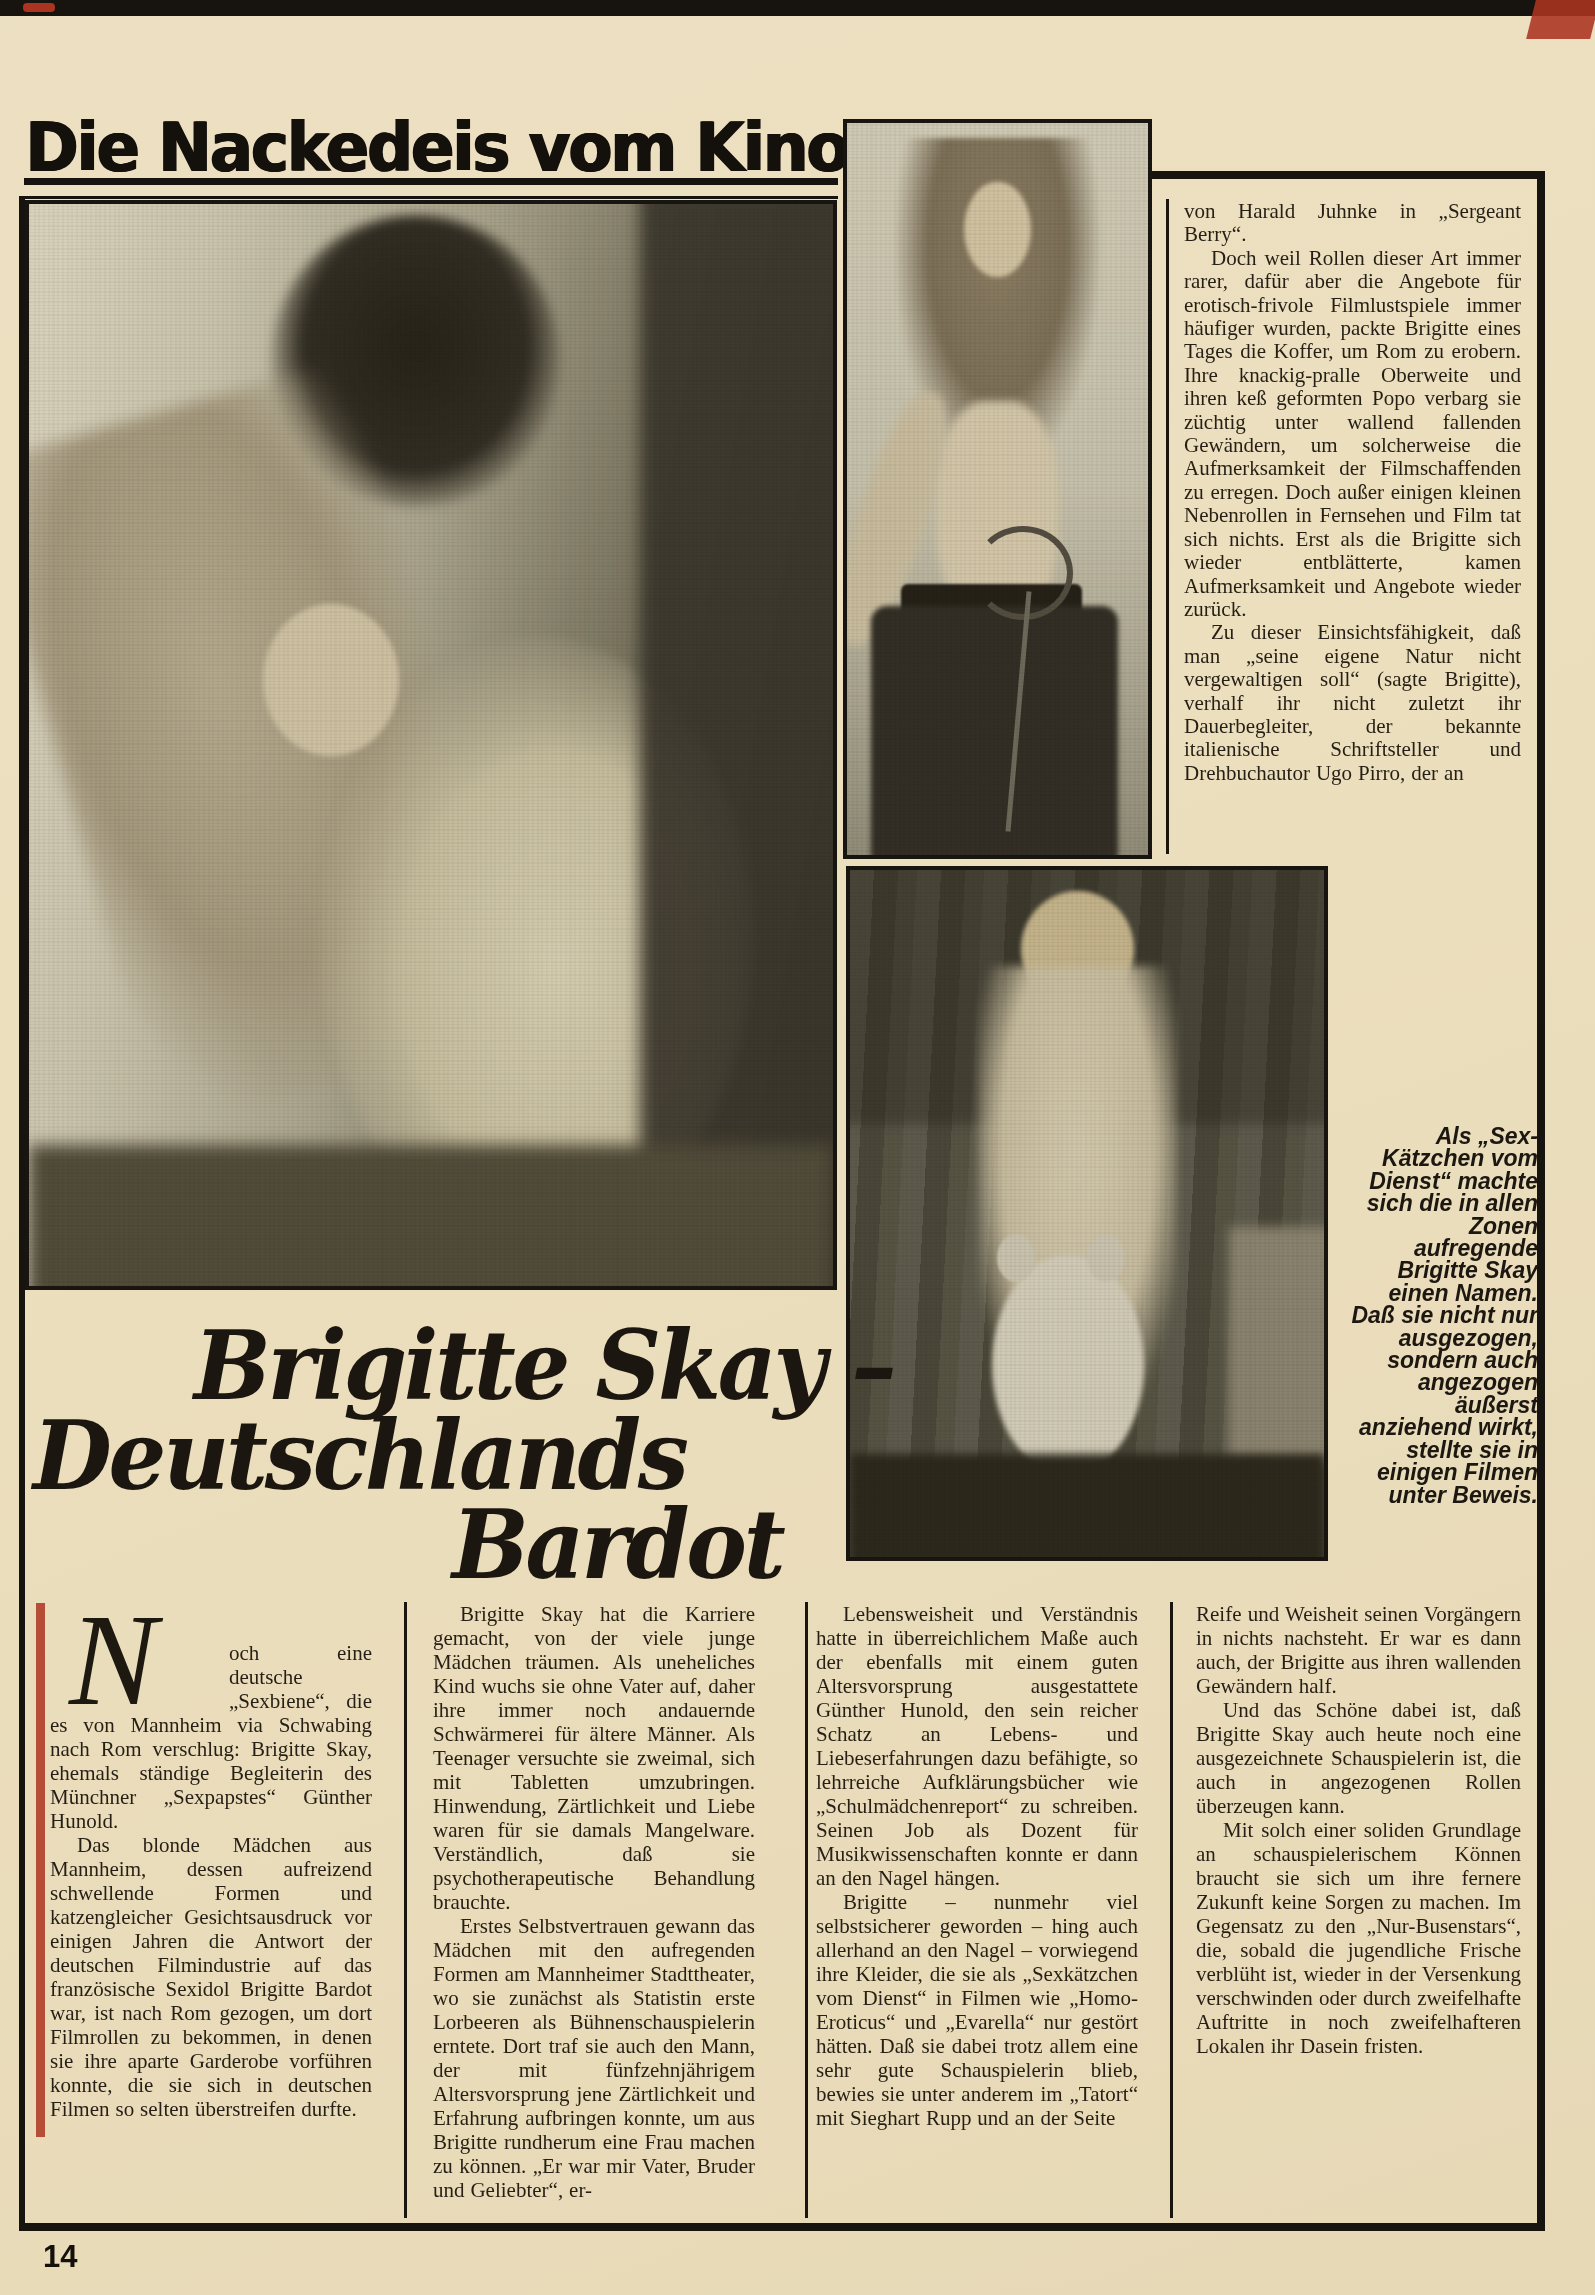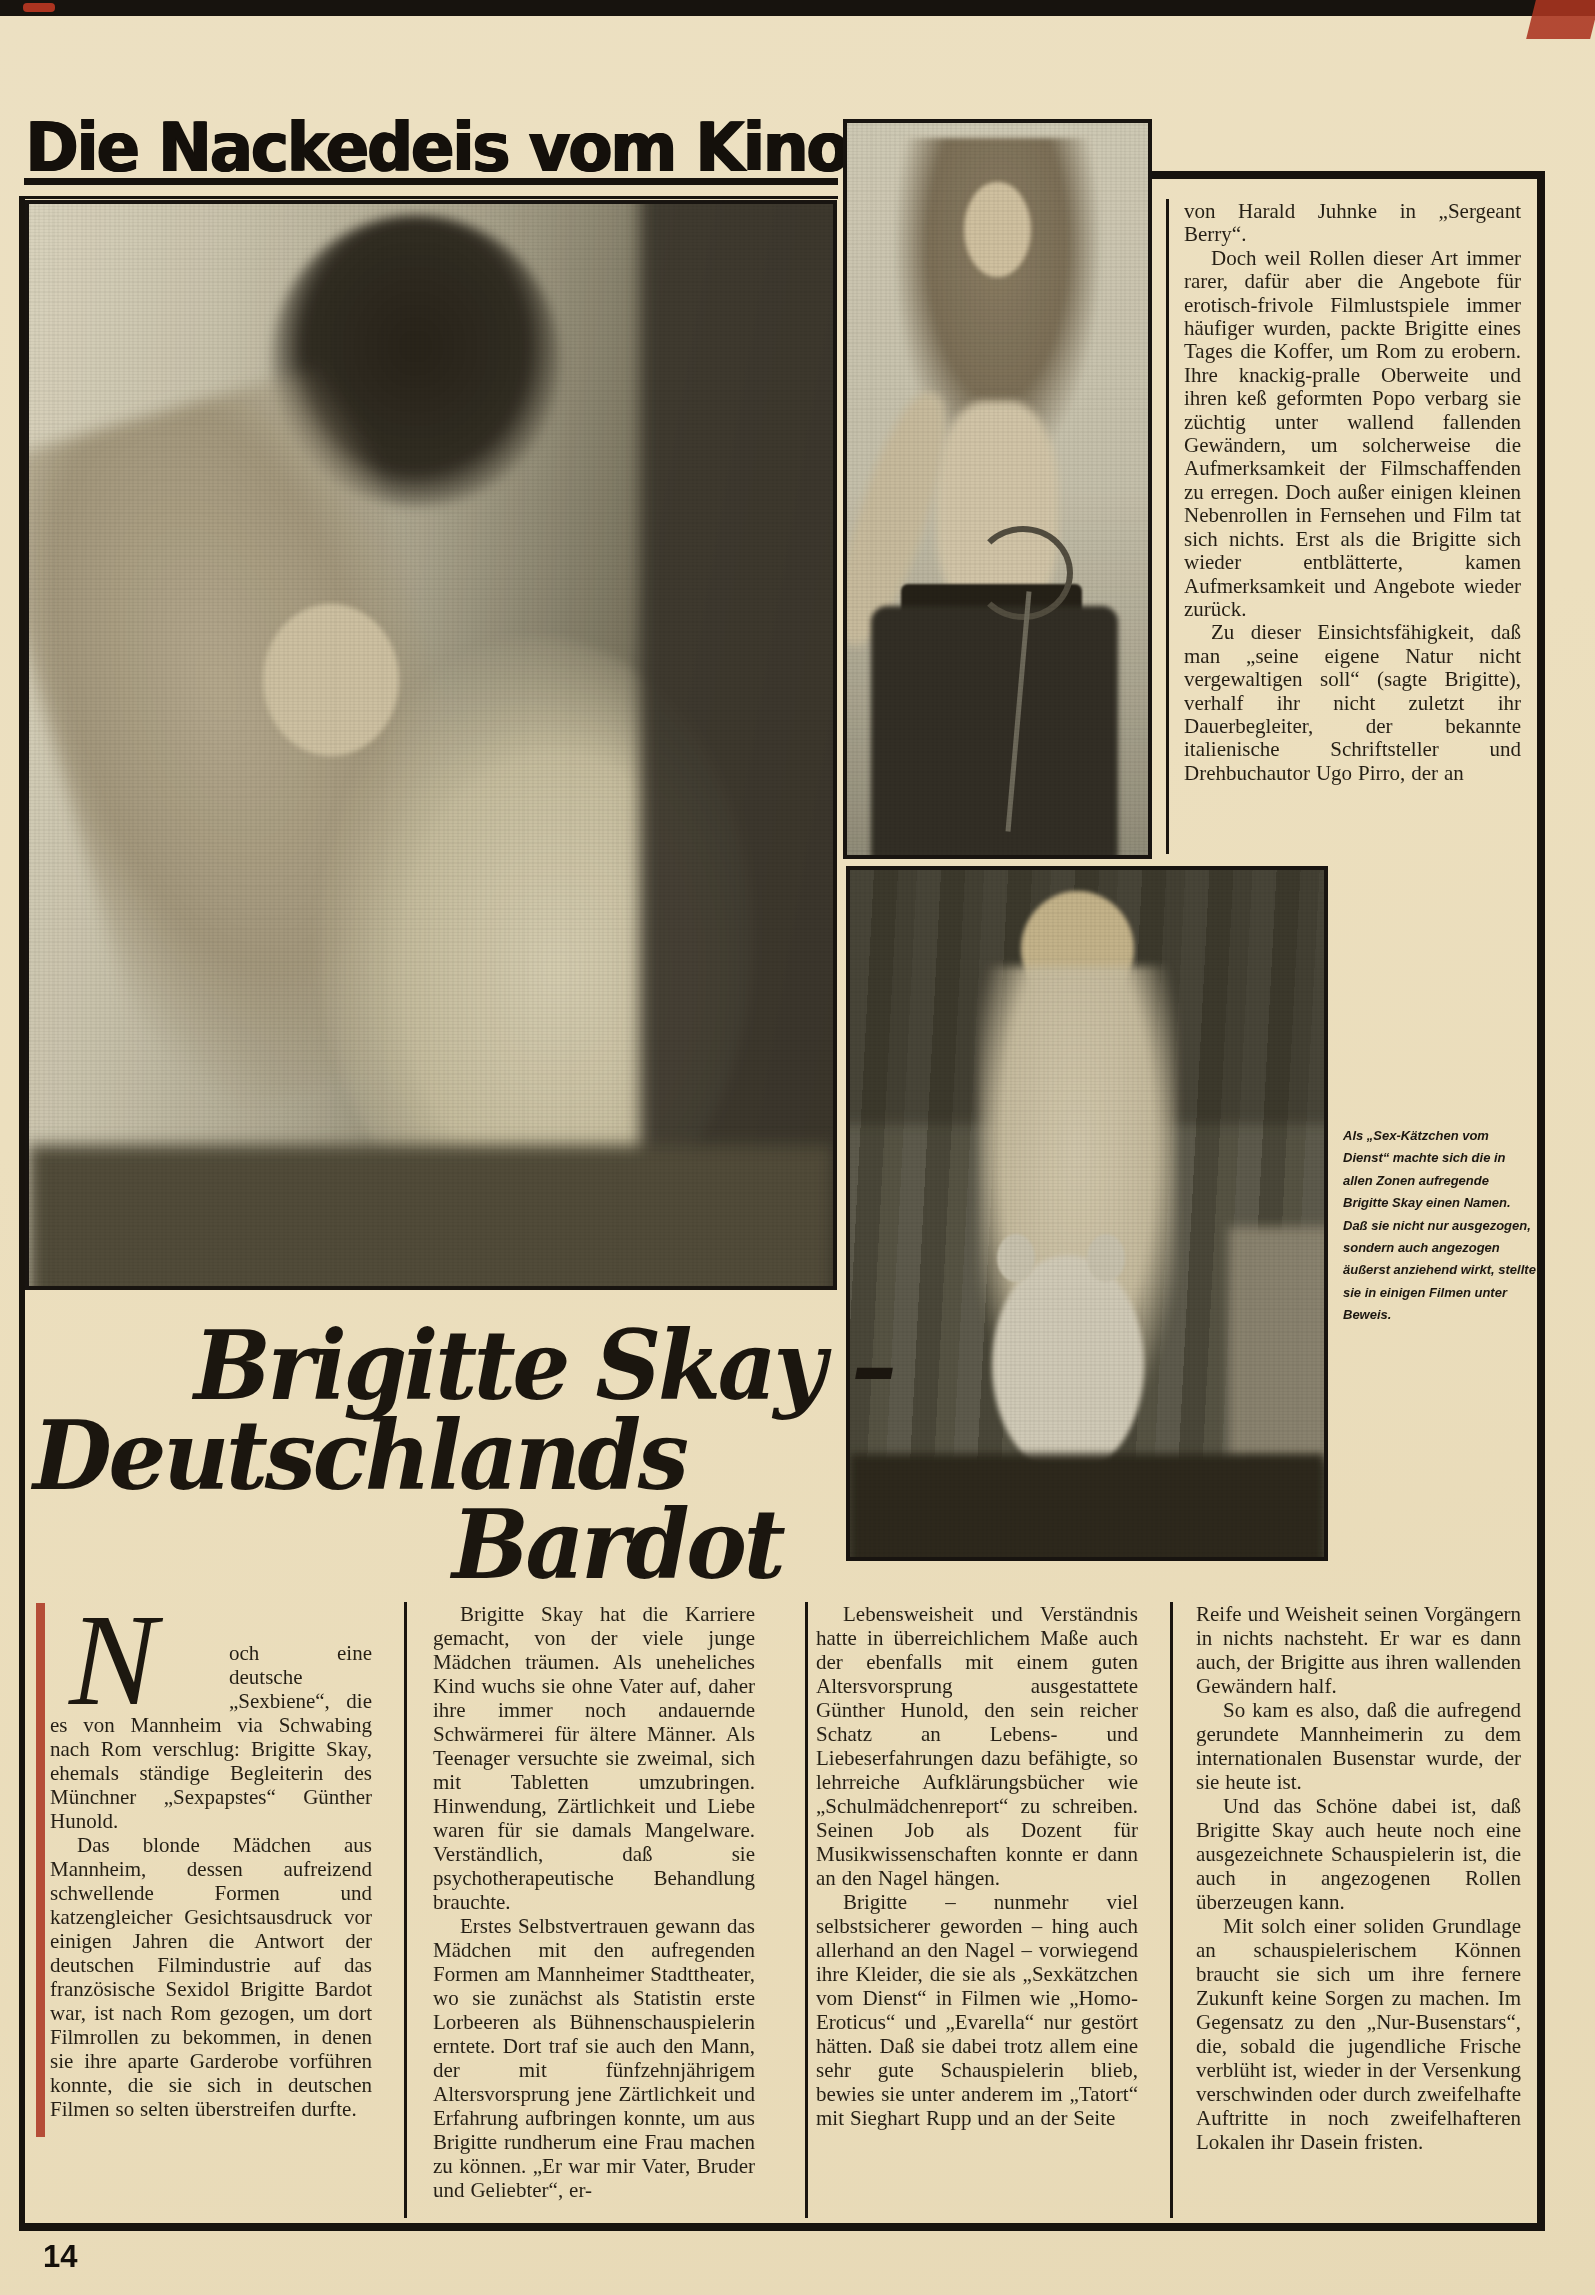--- a/index.html
+++ b/index.html
@@ -51,22 +51,22 @@
     position:absolute; left:69px; top:1594px;
     font-family:"Liberation Serif",serif; font-style:italic;
     font-size:132px; line-height:132px; color:#1d1810;
   }
 
   
   .caption {
     position:absolute; left:1343px; top:1125px; width:195px;
     font-family:"Liberation Sans","DejaVu Sans",sans-serif;
     font-style:italic; font-weight:700;
-    font-size:13px; line-height:22.4px; color:#1c1710;
-    text-align:left;
+    font-size:23px; line-height:22.4px; color:#1c1710;
+    text-align:right;
   }
 
   
   .pagenum {
     position:absolute; left:43px; top:2239px;
     font-family:"Liberation Sans",sans-serif; font-weight:700;
     font-size:31px; color:#14100b;
   }
 
   
@@ -183,21 +183,20 @@
     <p class="ind">Erstes Selbstvertrauen gewann das Mädchen mit den aufregenden Formen am Mannheimer Stadttheater, wo sie zunächst als Statistin erste Lorbeeren als Bühnenschauspielerin erntete. Dort traf sie auch den Mann, der mit fünfzehnjährigem Altersvorsprung jene Zärtlichkeit und Erfahrung aufbringen konnte, um aus Brigitte rundherum eine Frau machen zu können. „Er war mir Vater, Bruder und Geliebter“, er-</p>
   </div>
 
   <div class="bodycol" style="left:816px;top:1602px;width:322px;">
     <p class="ind">Lebensweisheit und Verständnis hatte in überreichlichem Maße auch der ebenfalls mit einem guten Altersvorsprung ausgestattete Günther Hunold, den sein reicher Schatz an Lebens- und Liebeserfahrungen dazu befähigte, so lehrreiche Aufklärungsbücher wie „Schulmädchenreport“ zu schreiben. Seinen Job als Dozent für Musikwissenschaften konnte er dann an den Nagel hängen.</p>
     <p class="ind">Brigitte – nunmehr viel selbstsicherer geworden – hing auch allerhand an den Nagel – vorwiegend ihre Kleider, die sie als „Sexkätzchen vom Dienst“ in Filmen wie „Homo-Eroticus“ und „Evarella“ nur gestört hätten. Daß sie dabei trotz allem eine sehr gute Schauspielerin blieb, bewies sie unter anderem im „Tatort“ mit Sieghart Rupp und an der Seite</p>
   </div>
 
   <div class="bodycol" style="left:1196px;top:1602px;width:325px;">
     <p>Reife und Weisheit seinen Vorgängern in nichts nachsteht. Er war es dann auch, der Brigitte aus ihren wallenden Gewändern half.</p>
-    <p class="ind">So kam es also, daß die aufregend gerundete Mannheimerin zu dem internationalen Busenstar wurde, der sie heute ist.</p>
     <p class="ind">Und das Schöne dabei ist, daß Brigitte Skay auch heute noch eine ausgezeichnete Schauspielerin ist, die auch in angezogenen Rollen überzeugen kann.</p>
     <p class="ind">Mit solch einer soliden Grundlage an schauspielerischem Können braucht sie sich um ihre fernere Zukunft keine Sorgen zu machen. Im Gegensatz zu den „Nur-Busenstars“, die, sobald die jugendliche Frische verblüht ist, wieder in der Versenkung verschwinden oder durch zweifelhafte Auftritte in noch zweifelhafteren Lokalen ihr Dasein fristen.</p>
   </div>
 
   <div class="pagenum">14</div>
 
 </div>
 
 
 </body></html>

